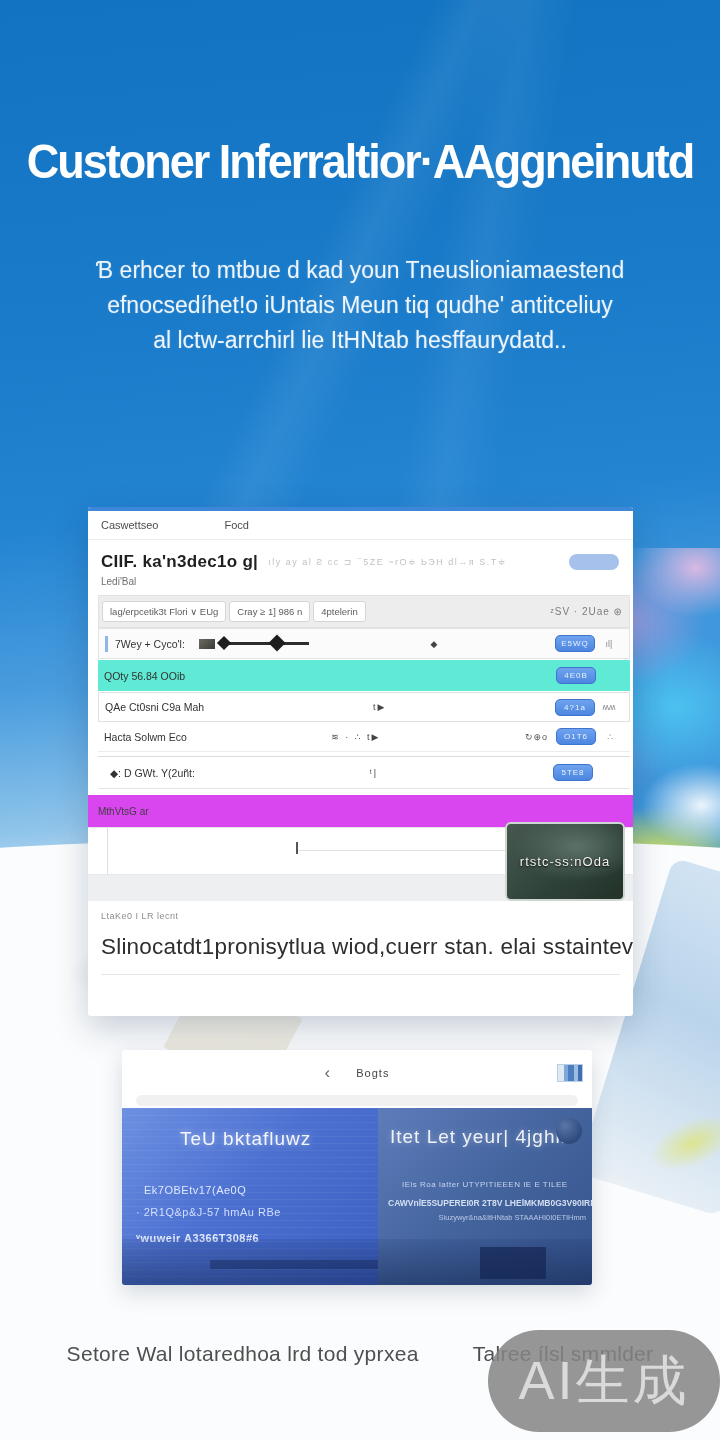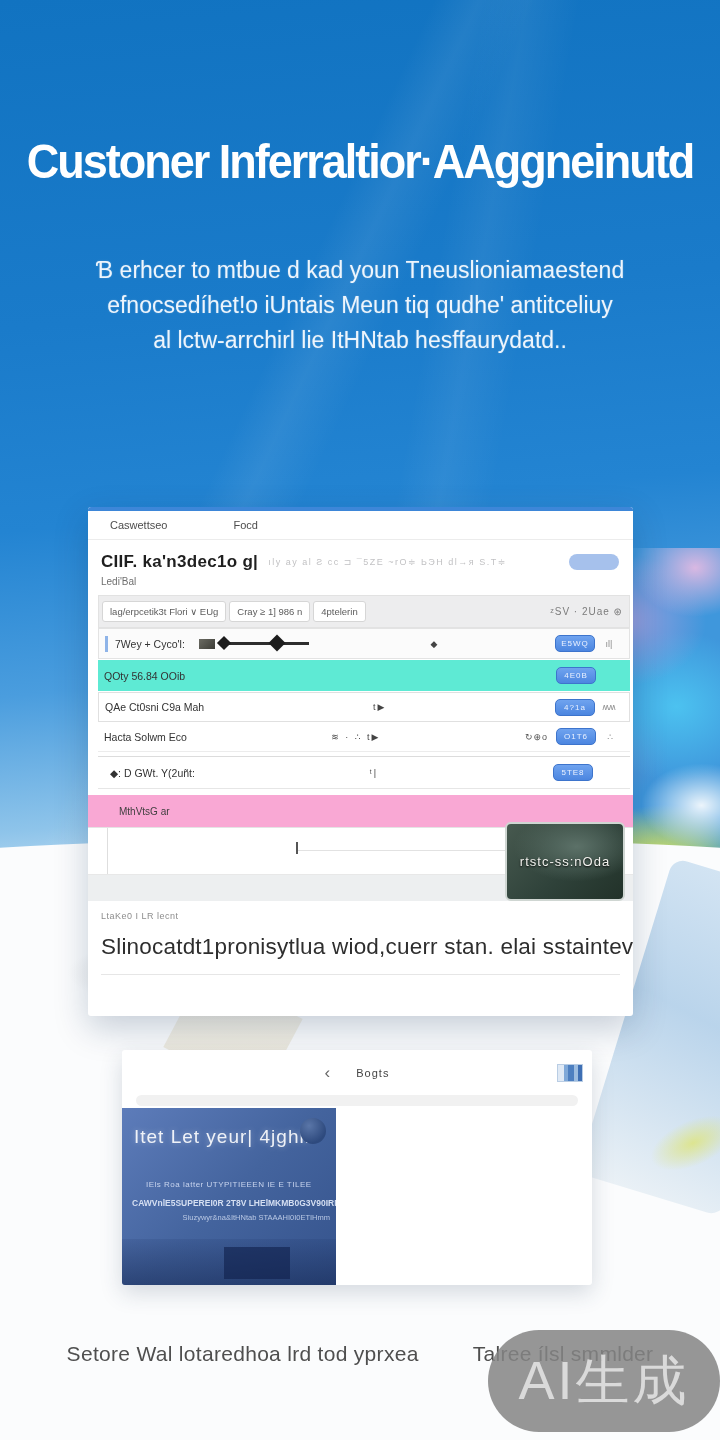--- a/index.html
+++ b/index.html
@@ -36,21 +36,21 @@
   
   .hero-title{position:absolute;top:136px;left:0;width:720px;text-align:center;color:#fff;
     font-size:45px;font-weight:bold;letter-spacing:-2px;transform:scaleY(1.06);}
   .hero-desc{position:absolute;top:253px;left:40px;width:640px;text-align:center;color:#eef5fc;
     font-size:23px;line-height:35px;text-shadow:0 0 2px rgba(255,255,255,.25);}
 
   
   .crm{position:absolute;left:88px;top:507px;width:545px;height:509px;background:#fff;border-radius:3px;
     box-shadow:0 12px 34px rgba(10,40,80,.22);overflow:hidden;}
   .crm-strip{height:4px;background:#3d86d8;}
-  .crm-tabs{height:29px;display:flex;align-items:center;padding-left:22px;border-bottom:1px solid #ececec;
+  .crm-tabs{height:29px;display:flex;align-items:center;padding-left:13px;border-bottom:1px solid #ececec;
     font-size:11px;color:#4d4d4d;}
   .crm-tab{margin-right:66px;cursor:default;}
   .crm-titlebar{display:flex;align-items:center;padding:12px 14px 2px 13px;}
   .crm-title{font-size:17px;font-weight:bold;color:#1f1f1f;letter-spacing:.3px;}
   .crm-title-meta{flex:1;margin-left:10px;font-size:9px;color:#c2c2c4;letter-spacing:1.5px;white-space:nowrap;overflow:hidden;}
   .crm-pill{width:50px;height:16px;background:#a6c1ec;border:none;border-radius:8px;cursor:pointer;}
   .crm-subtitle{padding:2px 13px 8px;font-size:10px;color:#6f6f6f;}
   .crm-filter{margin:0 3px 0 10px;display:flex;align-items:center;gap:3px;background:#ededee;
     border:1px solid #e2e2e2;padding:3px 6px 3px 3px;height:33px;}
   .crm-filter-box{background:#fff;border:1px solid #d6d6d6;border-radius:3px;padding:4px 7px;
@@ -73,22 +73,22 @@
   .row-b{height:31px;background:#5eead4;margin-top:1px;}
   .olive-blob{width:22px;height:20px;margin-left:4px;background:#8d9c40;border-radius:60% 40% 55% 45%/55% 60% 40% 50%;
     box-shadow:-2px 2px 0 rgba(120,135,50,.55);}
   .row-c{height:30px;background:#fff;border:1px solid #e0e0e0;margin-top:1px;}
   .row-d{height:30px;background:#fff;border-bottom:1px solid #ececec;}
   .row-e{height:33px;background:#fff;border-top:1px solid #dcdcdc;border-bottom:1px solid #e6e6e6;
     margin:4px 0 0;padding:0 9px 0 12px;}
   .plant{width:12px;height:16px;margin-left:8px;
     background:radial-gradient(6px 5px at 50% 25%, #7d8d3a 60%, rgba(0,0,0,0) 65%),
                linear-gradient(180deg, rgba(0,0,0,0) 40%, #6c7c34 40%, #6c7c34 55%, rgba(0,0,0,0) 55%);}
-  .crm-section{height:33px;background:#f9a8d4;margin-top:6px;display:flex;align-items:center;
-    padding-left:31px;font-size:10px;color:#3f3f3f;border-bottom:1px solid #e4e4e4;}
+  .crm-section{height:33px;background:#d946ef;margin-top:6px;display:flex;align-items:center;
+    padding-left:10px;font-size:10px;color:#3f3f3f;border-bottom:1px solid #e4e4e4;}
   .crm-media{position:relative;height:47px;background:#fff;border-bottom:1px solid #e8e8e8;}
   .crm-media .vline{position:absolute;left:19px;top:0;bottom:0;width:1px;background:#dedede;}
   .crm-media .hline{position:absolute;left:210px;top:22px;width:250px;height:1px;background:#e2e2e2;}
   .crm-media .tick{position:absolute;left:208px;top:14px;width:2px;height:12px;background:#555;}
   .crm-thumb{position:absolute;left:417px;top:315px;width:120px;height:79px;border-radius:6px;
     border:2px solid #cfd6d2;display:flex;align-items:center;justify-content:center;
     background:radial-gradient(90px 50px at 60% 30%, #5c7168 0%, rgba(0,0,0,0) 70%),
                linear-gradient(135deg,#47594f 0%,#2f423a 55%,#223229 100%);}
   .crm-thumb-text{color:#f2f2ee;font-size:13px;font-weight:normal;letter-spacing:1px;text-shadow:0 1px 2px #000;}
   .crm-grayband{height:26px;background:#edeff0;}
@@ -239,20 +239,29 @@
   </div>
 
   <div class="mob">
     <div class="mob-header">
       <button class="mob-back">‹</button>
       <span class="mob-title">Bogts</span>
       <span class="mob-hicon"></span>
     </div>
     <div class="mob-grayband"></div>
     <div class="mob-panels">
+      <div class="panel panel-left">
+        <div class="pl-title">TeU bktafluwz</div>
+        <div class="pl-line1">Ek7OBEtv17(Ae0Q</div>
+        <div class="pl-line2">·  2R1Q&amp;p&amp;J-57 hmAu RBe</div>
+        <div class="pl-line3">ᵛwuweir A3366T308#6</div>
+        <div class="panel-footer">
+          <span class="pf-bar"></span>
+        </div>
+      </div>
       <div class="panel panel-right">
         <div class="pr-title">Itet Let yeur| 4jghir</div>
         <span class="pr-circle"></span>
         <div class="pr-line1">IEls Roa latter     UTYPITIEEEN IE E TILEE</div>
         <div class="pr-line2">CAWVnlE5SUPEREI0R 2T8V LHElMKMB0G3V90IRMSb</div>
         <div class="pr-line3">Siuzywyr&amp;na&amp;ItHNtab STAAAHI0I0ETIHmm</div>
         <div class="panel-footer">
           <span class="pf-box"></span>
         </div>
       </div>

